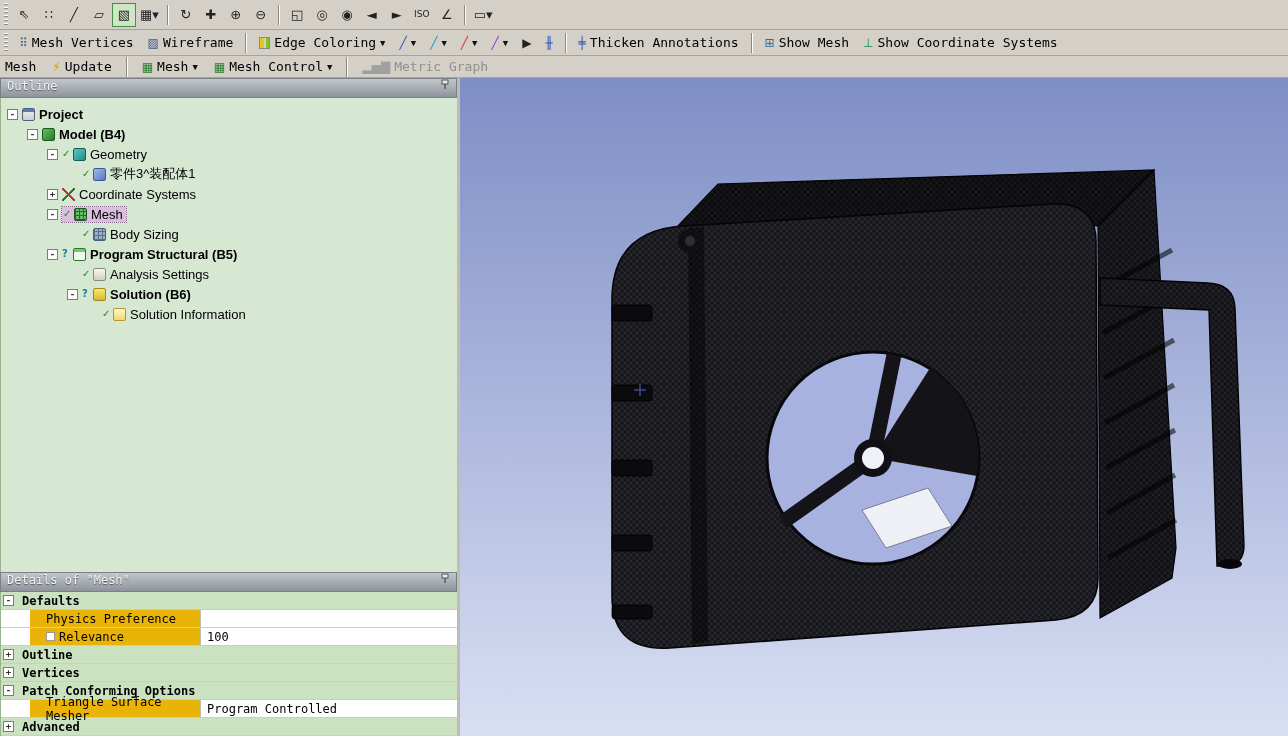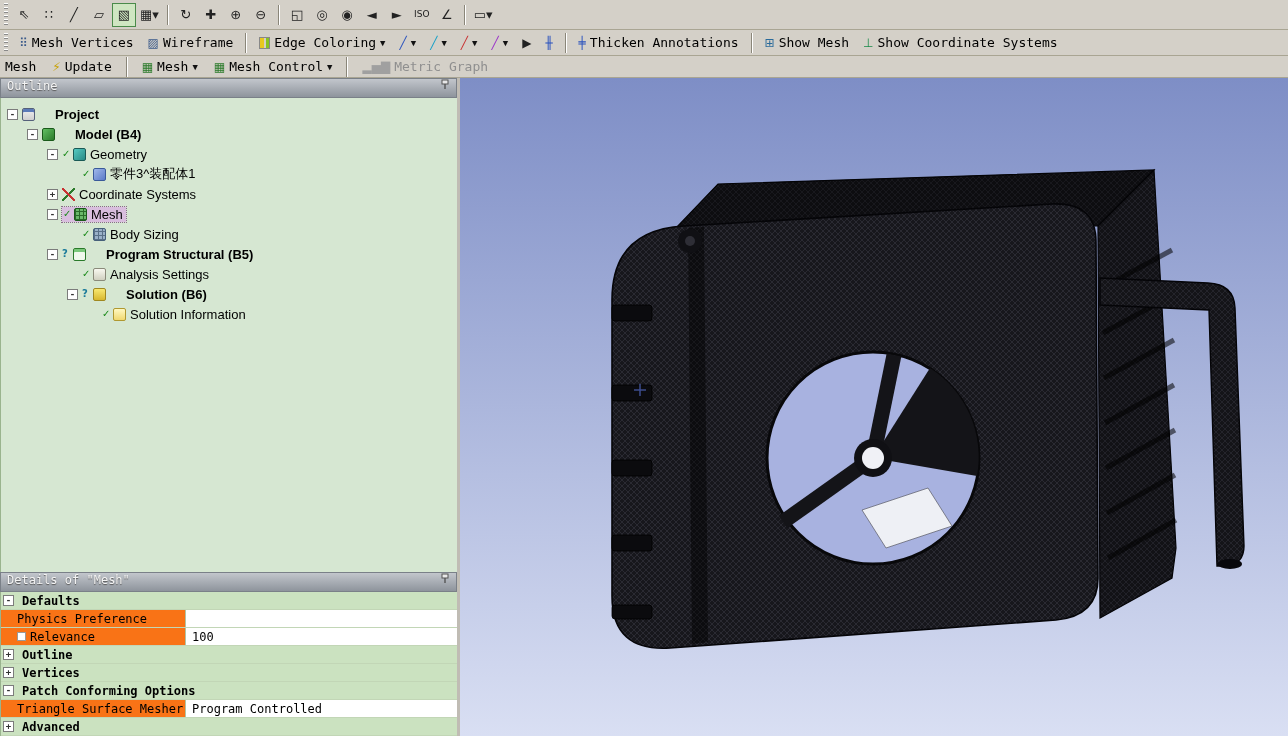--- a/index.html
+++ b/index.html
@@ -42,21 +42,21 @@
     border-right:3px solid #c0bcb4; }
   .phdr { height:20px; flex:none; background:linear-gradient(#c2c6cc,#8e949c); color:#f4f4f4;
     font-family:"DejaVu Sans Mono", monospace; font-size:12px;
     display:flex; align-items:flex-start; justify-content:space-between; padding:0 6px;
     border:1px solid #7a8088; text-shadow:0 1px 1px #555; }
   .pin { display:flex; align-items:center; }
 
   
   .tree { height:474px; flex:none; overflow:hidden; padding:6px 2px 0 0; background:#d6e7d2; border-left:1px solid #9ab48e; }
   .trow { height:20px; display:flex; align-items:center; font-size:13px; color:#000; }
-  .trow .bold { font-weight:bold;margin-left:16px; }
+  .trow .bold { font-weight:bold; }
   .ebox { width:11px; height:11px; flex:none; border:1px solid #7c7c7c; background:#fff;
     font:bold 9px/9px "DejaVu Sans Mono", monospace; color:#333; text-align:center; margin-right:4px; }
   .ebox.none { border-color:transparent; background:transparent; }
   .mark { font:bold 10px/10px "DejaVu Sans", sans-serif; margin-right:2px; width:9px; flex:none; }
   .mark-check { color:#1a8a1a; }
   .mark-q { color:#1a7a9a; }
   .ticon { width:13px; height:13px; flex:none; margin-right:4px; border-radius:2px; }
   .i-project { background:linear-gradient(#f0f0f0,#cfcfcf); border:1px solid #55607a; box-shadow:inset 0 3px 0 #5a7ab8; }
   .i-model { background:linear-gradient(135deg,#63c063,#2a7a2a); border:1px solid #1a5a1a; }
   .i-geometry { background:linear-gradient(135deg,#55cac2,#288a84); border:1px solid #1a5a56; }
@@ -75,22 +75,22 @@
   .i-solution { background:linear-gradient(#f8e870,#d8b830); border:1px solid #a08820; }
   .i-solinfo { background:linear-gradient(#fff8c0,#f0d870); border:1px solid #b09830; }
   .selwrap { display:flex; align-items:center; background:#d9bede; outline:1px dotted #8a6a8a; padding:0 3px 0 1px; }
 
   
   .details { flex:none; display:flex; flex-direction:column; }
   .dtable { height:144px; background:#fff; font-family:"DejaVu Sans Mono", monospace; font-size:12px;
     border-left:1px solid #9ab48e; }
   .drow { height:18px; display:flex; align-items:stretch; border-bottom:1px solid #c2d6b6; }
   .dsec { background:#cbe2c0; align-items:center; gap:4px; padding-left:2px; font-weight:bold; }
-  .dname { width:185px; flex:none; background:#f97316; border-right:1px solid #b0c4a6;
-    display:flex; align-items:center; padding-left:16px; gap:4px; }
+  .dname { width:171px; flex:none; background:#eab308; border-right:1px solid #b0c4a6;
+    display:flex; align-items:center; padding-left:16px; gap:4px;margin-left:29px; }
   .dval { flex:1; background:#ffffff; display:flex; align-items:center; padding-left:6px; }
   .cbox { width:9px; height:9px; border:1px solid #9a9a9a; background:#fff; flex:none; }
 
   
   .viewport { flex:1; position:relative; overflow:hidden;
     background:linear-gradient(var(--vp-top,#7e8ec6), var(--vp-bottom,#d9dff3)); }
   .viewport svg { position:absolute; left:0; top:0; }
   .hole { fill:var(--hole-fill,#a8b2e0); }
 </style>
 </head>

